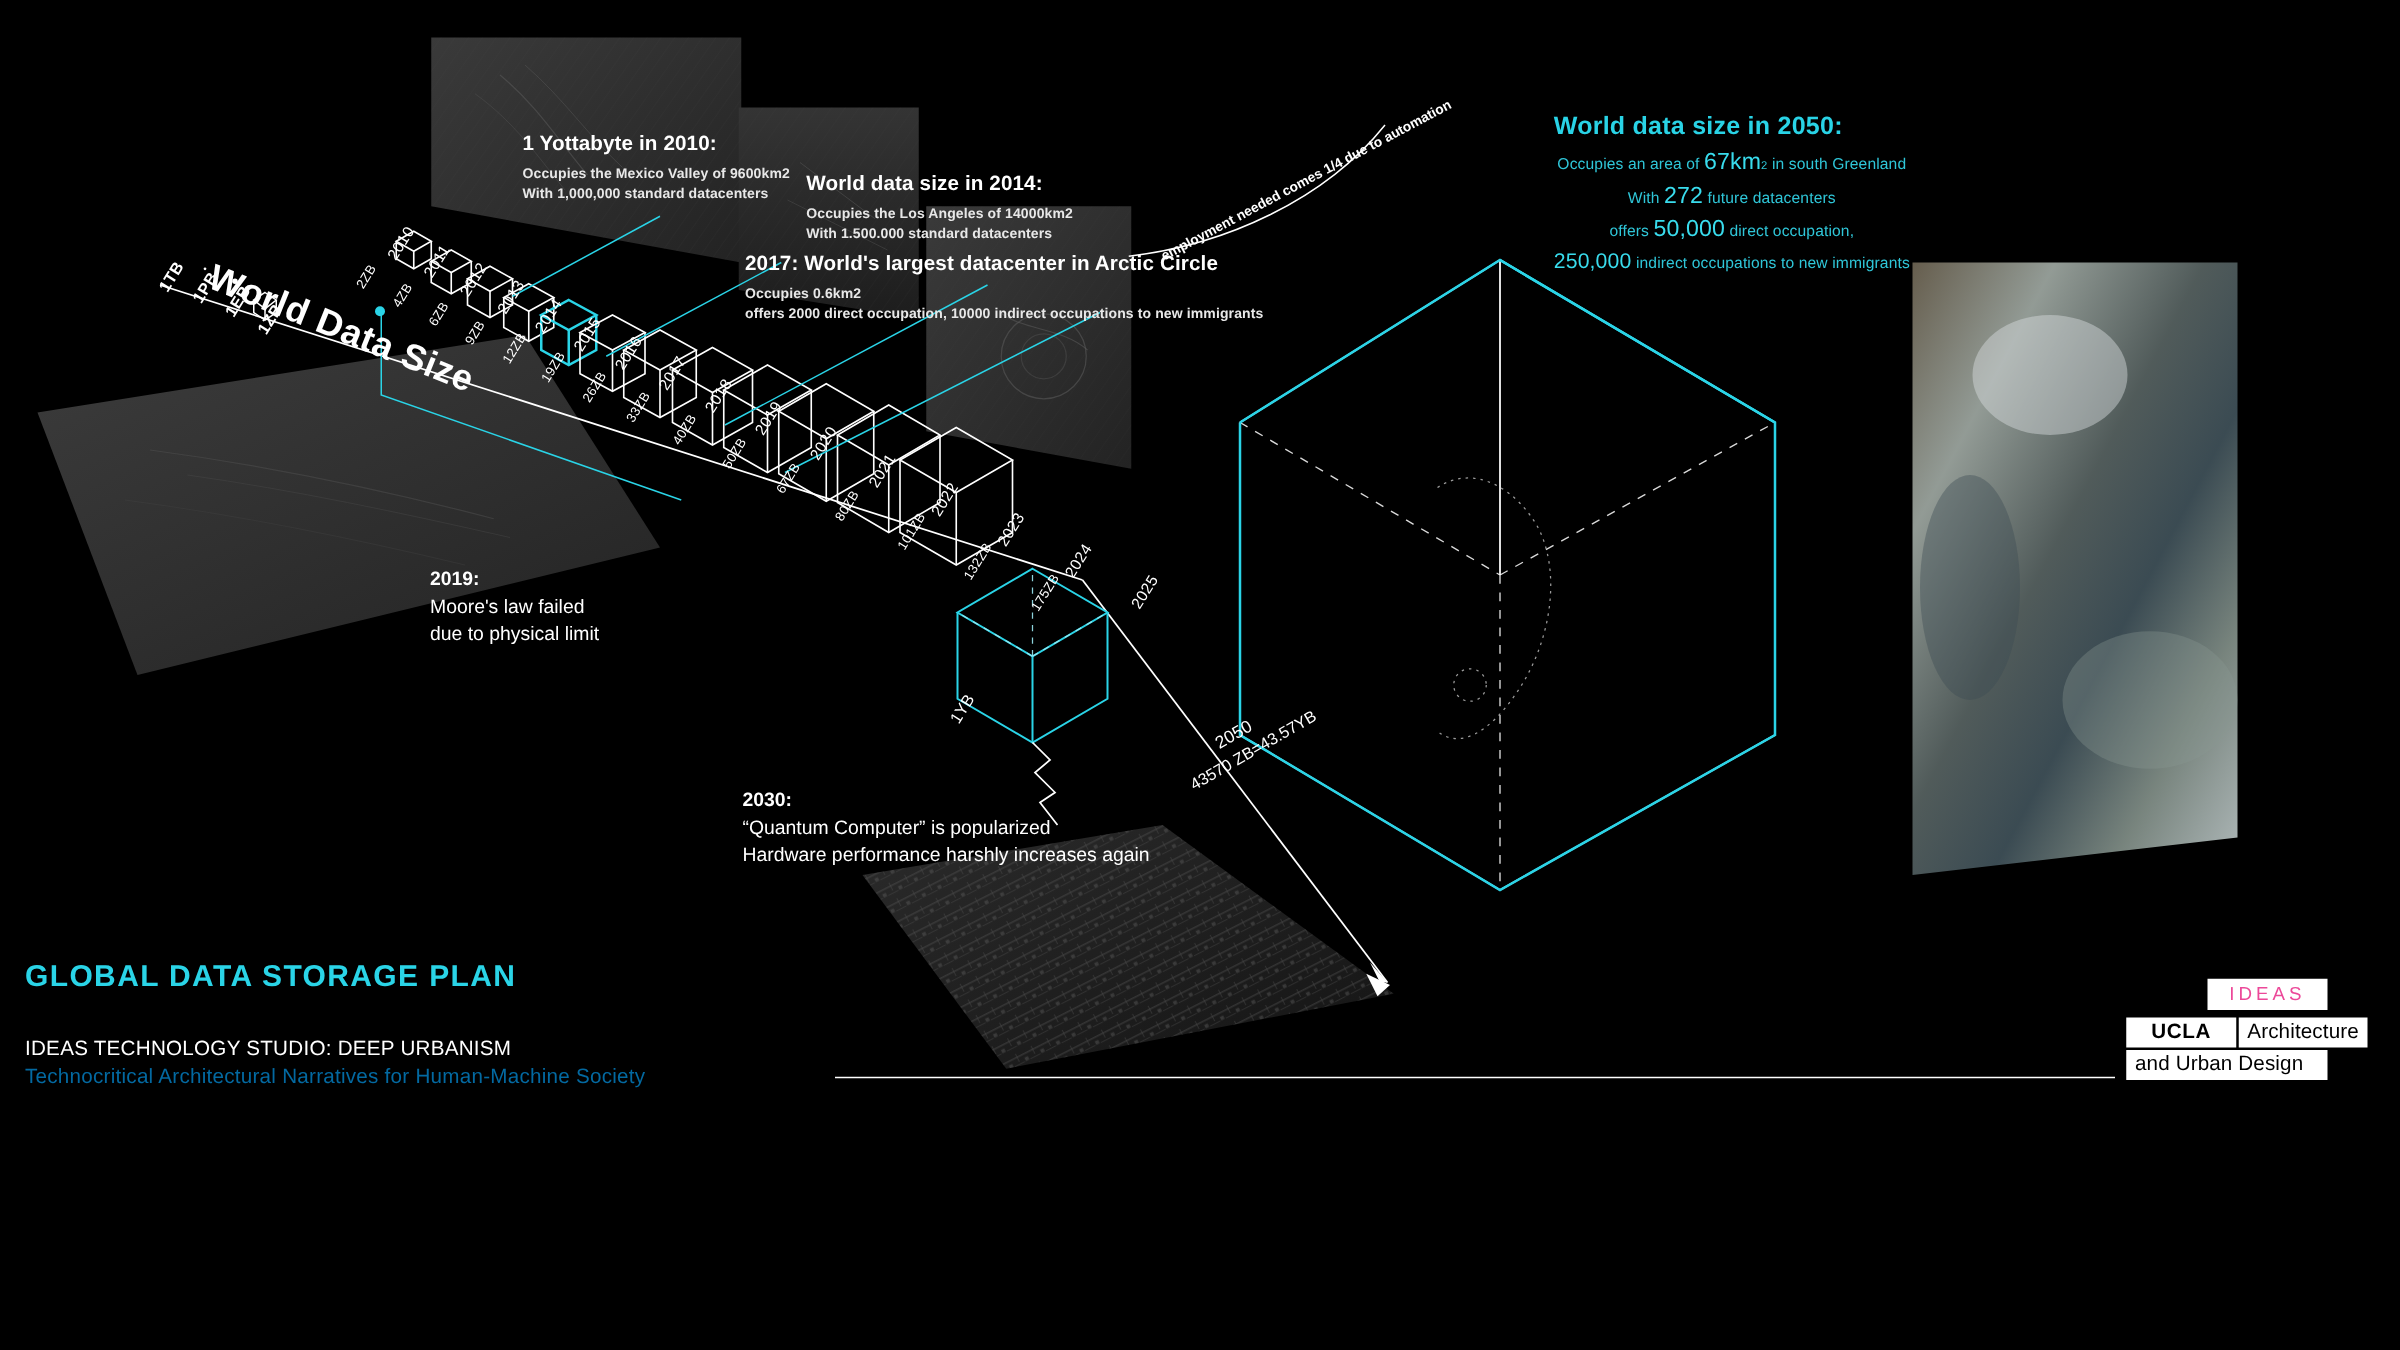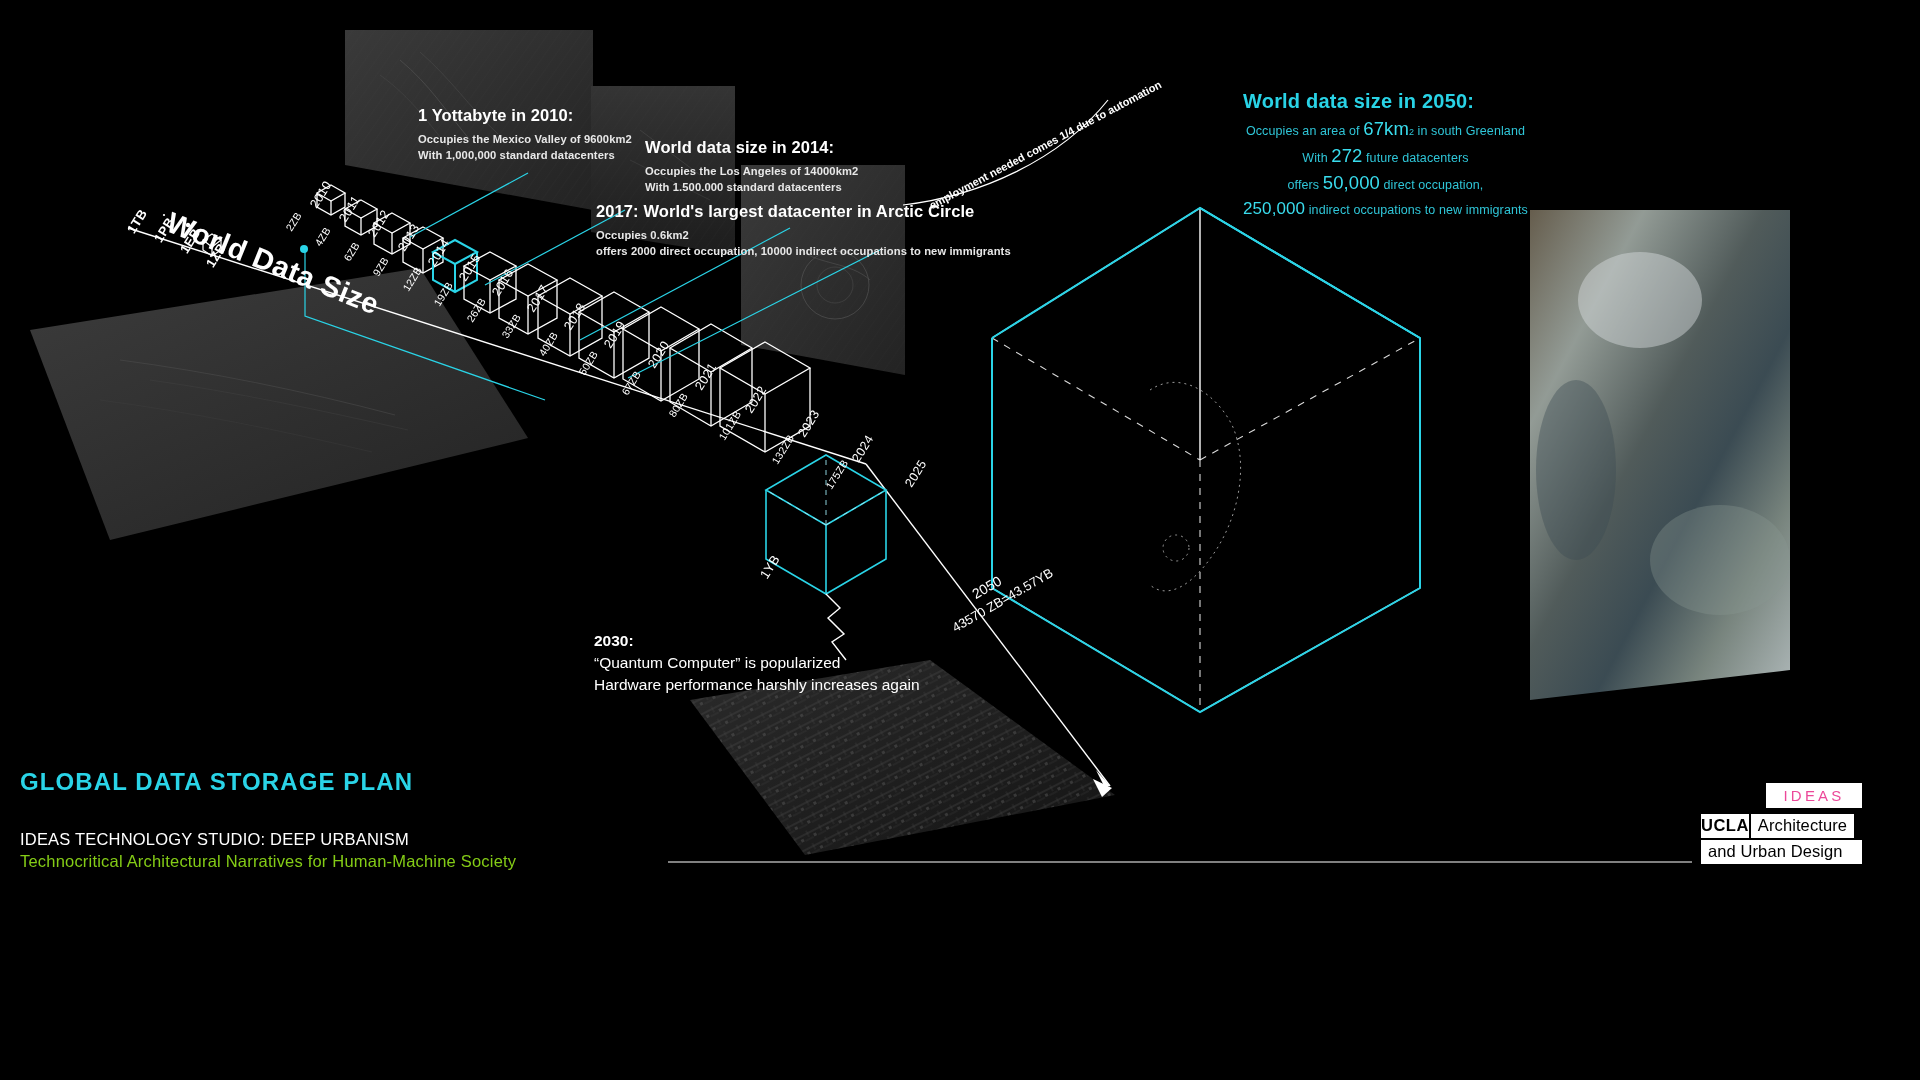--- a/index.html
+++ b/index.html
@@ -47,33 +47,33 @@
   .bigrot  { font-size: 29px; font-weight: 700; letter-spacing: .5px; }
   .cubelbl { font-size: 13px; font-weight: 400; }
   .curve   { font-size: 11px; font-weight: 700; color:#fff; }
 
   
   .plan-title {
     position: absolute; left: 20px; top: 768px;
     font-size: 24px; font-weight: 700; color: #2ad4e7; letter-spacing: 1.1px;
   }
   .studio1 { position: absolute; left: 20px; top: 830px; font-size: 16.5px; color: #fff; letter-spacing: .2px;}
-  .studio2 { position: absolute; left: 20px; top: 852px; font-size: 16.5px; color: #84cc16; letter-spacing: .2px;}
+  .studio2 { position: absolute; left: 20px; top: 852px; font-size: 16.5px; color: #0369a1; letter-spacing: .2px;}
 
   
   .ideas-box {
     position: absolute; left: 1766px; top: 783px; width: 96px; height: 25px;
     background: #fff; color: #ec4899; font-size: 15px; font-weight: 400;
     letter-spacing: 3.2px; display: flex; align-items: center; justify-content: center;
   }
   .ucla-wrap { position: absolute; left: 1701px; top: 814px; display: flex; flex-direction: column; gap: 2px; }
   .ucla-row { display: flex; gap: 2px; }
   .ucla-mark {
     background: #fff; color: #000; font-weight: 700; font-size: 16.5px;
-    letter-spacing: .5px; padding: 2px 0 3px; display:flex; align-items:center;
+    letter-spacing: .5px; padding: 2px 20px 3px; display:flex; align-items:center;
   }
   .ucla-txt {
     background: #fff; color: #000; font-size: 16.5px; padding: 2px 7px 3px;
     letter-spacing: .1px; display:flex; align-items:center;
   }
 </style>
 </head>
 <body>
 
 <div id="stage">
@@ -364,20 +364,25 @@
     <div class="b" style="margin-top:6px;">Occupies the Los Angeles of 14000km2</div>
     <div class="b">With 1.500.000 standard datacenters</div>
   </div>
 
   <div class="ann" style="left:596px; top:200px;">
     <div class="h">2017: World's largest datacenter in Arctic Circle</div>
     <div class="b" style="margin-top:6px;">Occupies 0.6km2</div>
     <div class="b">offers 2000 direct occupation, 10000 indirect occupations to new immigrants</div>
   </div>
 
+  <div class="note" style="left:344px; top:453px;">
+    <div class="y">2019:</div>
+    <div>Moore's law failed</div>
+    <div>due to physical limit</div>
+  </div>
 
   <div class="note" style="left:594px; top:630px;">
     <div class="y">2030:</div>
     <div>“Quantum Computer” is popularized</div>
     <div>Hardware performance harshly increases again</div>
   </div>
 
   <div class="abs" style="left:1243px; top:90px;">
     <div class="cy-h">World data size in 2050:</div>
     <div class="cy-l">

